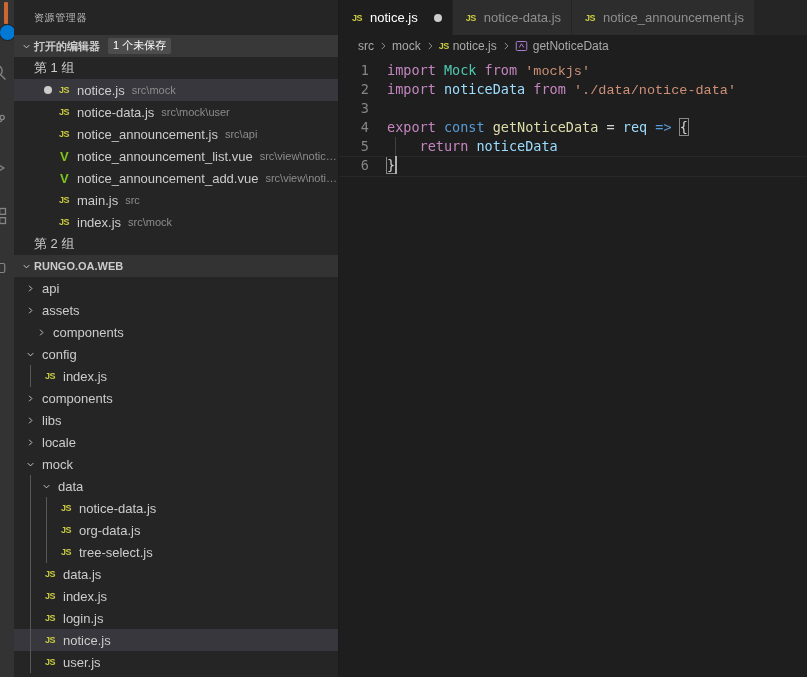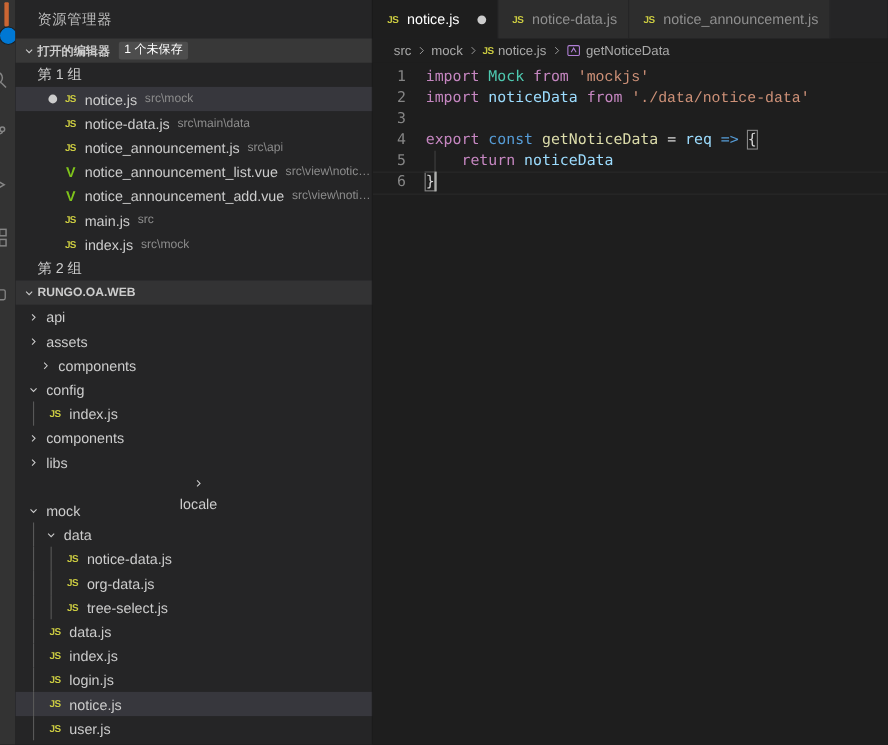--- a/index.html
+++ b/index.html
@@ -47,21 +47,21 @@
     width: 325px; flex: 0 0 325px;
     height: 677px;
     background: #252526;
     display: flex; flex-direction: column;
     position: relative;
     overflow: hidden;
   }
   .sidebar-title {
     height: 35px; line-height: 35px;
     padding-left: 20px;
-    font-size: 13px;
+    font-size: 10px;
     letter-spacing: .6px;
     color: #bbbbbb;
     text-transform: uppercase;
     flex: 0 0 35px;
   }
 
   .section-header {
     height: 22px;
     display: flex; align-items: center;
     padding-left: 4px;
@@ -337,21 +337,21 @@
             <span class="dirty-dot"></span>
           </span>
           <span class="ficon js">JS</span>
           <span class="label">notice.js</span>
           <span class="desc">src\mock</span>
         </div>
         <div class="row" style="padding-left: 26px;">
           <span style="width: 16px; flex: 0 0 16px; display: flex; align-items: center; justify-content: center;"></span>
           <span class="ficon js">JS</span>
           <span class="label">notice-data.js</span>
-          <span class="desc">src\main\data</span>
+          <span class="desc">src\mock\user</span>
         </div>
         <div class="row" style="padding-left: 26px;">
           <span style="width: 16px; flex: 0 0 16px; display: flex; align-items: center; justify-content: center;"></span>
           <span class="ficon js">JS</span>
           <span class="label">notice_announcement.js</span>
           <span class="desc">src\api</span>
         </div>
         <div class="row" style="padding-left: 26px;">
           <span style="width: 16px; flex: 0 0 16px; display: flex; align-items: center; justify-content: center;"></span>
           <span class="ficon vue">V</span>
@@ -444,21 +444,21 @@
         </div>
         <div class="row" style="padding-left: 8px;">
           <span class="chev">
             <svg width="11" height="11" viewBox="0 0 16 16" fill="none" stroke="currentColor" stroke-width="1.4">
               <polyline points="6,4 10,8 6,12"></polyline>
             </svg>
           </span>
           <span style="width: 4px; flex: 0 0 4px;"></span>
           <span class="label">libs</span>
         </div>
-        <div class="row" style="padding-left: 8px; flex-direction: column;">
+        <div class="row" style="padding-left: 8px;">
           <span class="chev">
             <svg width="11" height="11" viewBox="0 0 16 16" fill="none" stroke="currentColor" stroke-width="1.4">
               <polyline points="6,4 10,8 6,12"></polyline>
             </svg>
           </span>
           <span style="width: 4px; flex: 0 0 4px;"></span>
           <span class="label">locale</span>
         </div>
         <div class="row" style="padding-left: 8px;">
           <span class="chev">

